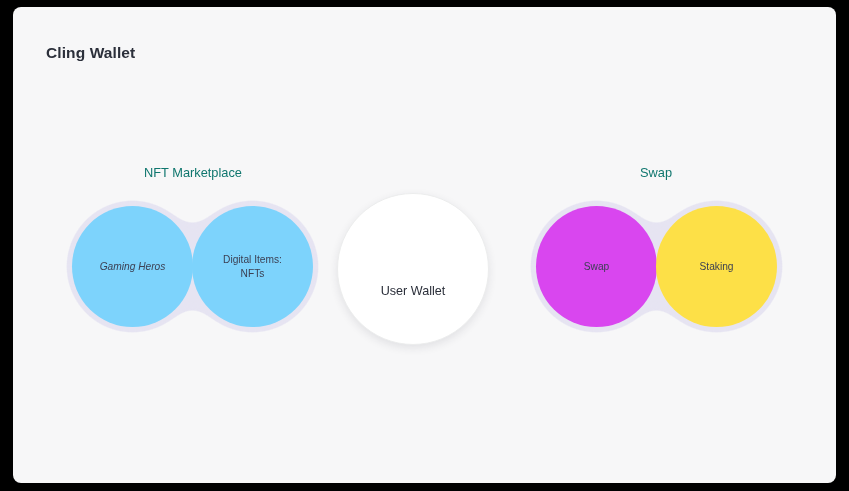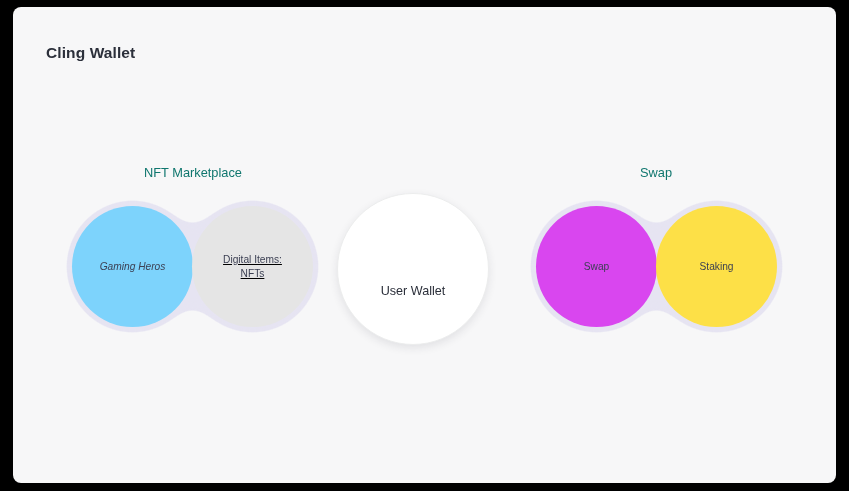--- a/index.html
+++ b/index.html
@@ -92,22 +92,21 @@
   
   .node.gaming {
     left: 59px; top: 199px;
     width: 121px; height: 121px;
     background: #7dd3fc;
     font-style: italic;
   }
   .node.digital {
     left: 179px; top: 199px;
     width: 121px; height: 121px;
-    background: #e5e5e5;
-    text-decoration: underline;
+    background: #7dd3fc;
   }
 
   
   .node.swap {
     left: 523px; top: 199px;
     width: 121px; height: 121px;
     background: #d946ef;
   }
   .node.staking {
     left: 643px; top: 199px;

